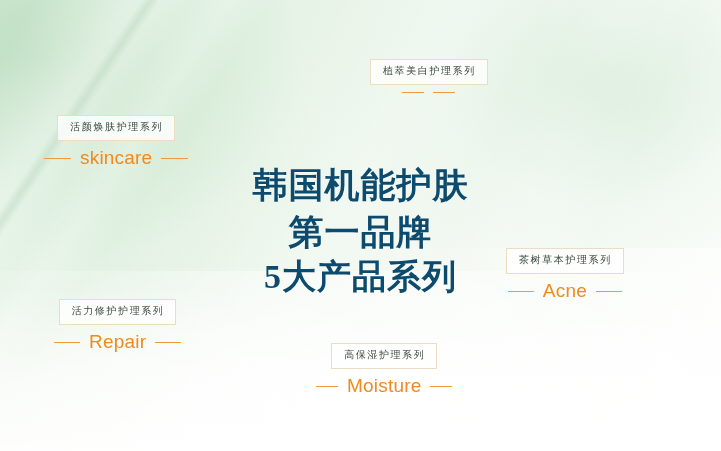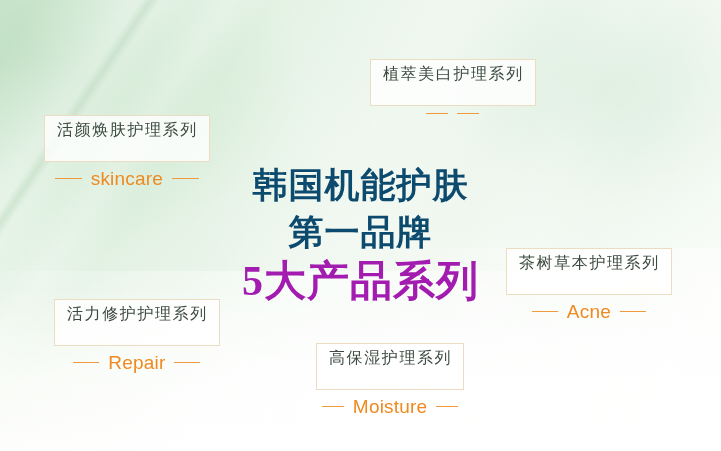--- a/index.html
+++ b/index.html
@@ -154,42 +154,42 @@
   }
   .headline .line1,
   .headline .line2 {
     color: #0c4a6e;
     font-size: 35px;
     display: block;
     text-shadow: 0 1px 1px rgba(255,255,255,0.45);
   }
   .headline .line2 { margin-top: 8px; }
   .headline .line3 {
-    color: #a21caf;
-    font-size: 42px;
+    color: #0c4a6e;
+    font-size: 34px;
     display: block;
     margin-top: 6px;
     text-shadow: 0 1px 1px rgba(255,255,255,0.45);
   }
 
   
   .series {
     position: absolute;
     z-index: 6;
     text-align: center;
     white-space: nowrap;
   }
   .series-box {
     display: inline-block;
     border: 1px solid #ecdcc2;
     background: rgba(255, 255, 255, 0.80);
     color: #3c4a40;
-    font-size: 16px;
+    font-size: 10px;
     letter-spacing: 1.6px;
-    padding: 5px 11px 22px 12px;
+    padding: 5px 11px 8px 12px;
     font-family: "DejaVu Sans", "Liberation Sans", sans-serif;
     line-height: 1.1;
   }
   .series-en {
     margin-top: 7px;
     display: flex;
     align-items: center;
     justify-content: center;
     gap: 9px;
     color: #ef8a21;

